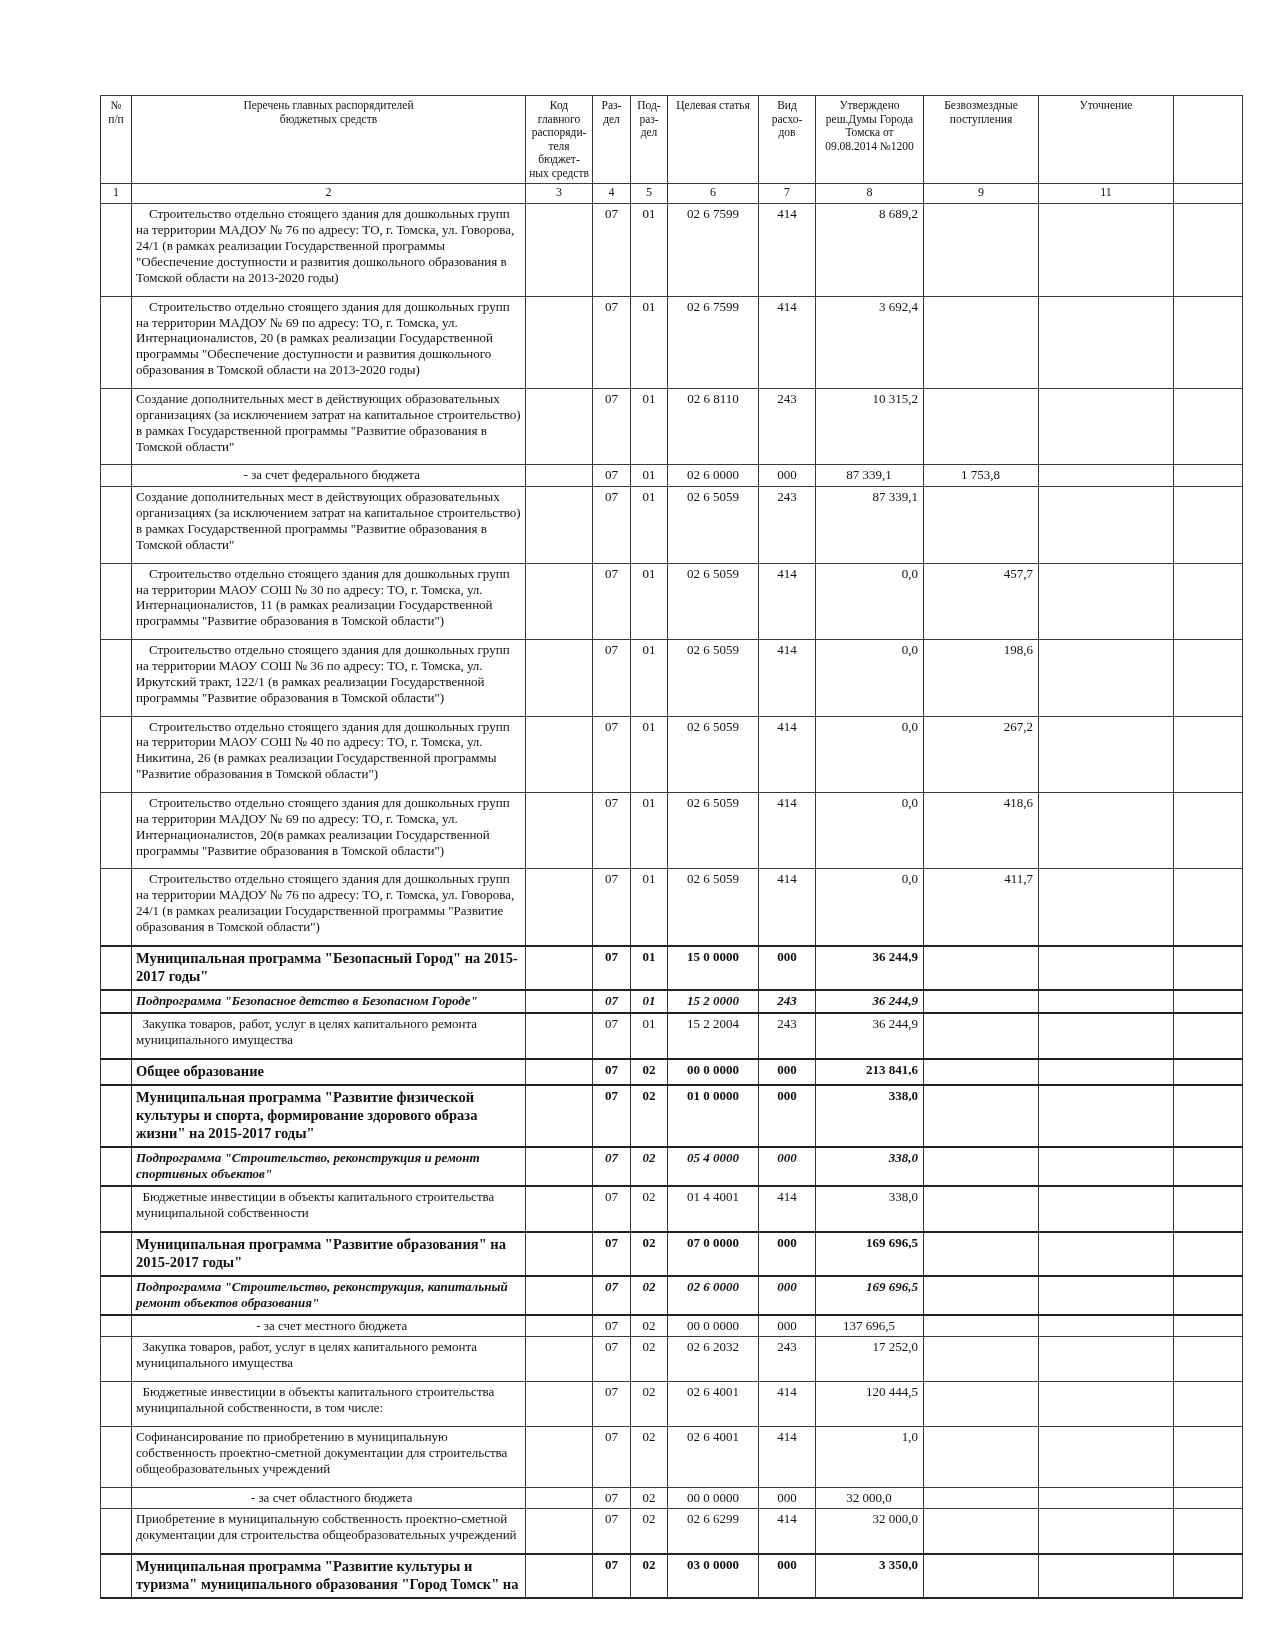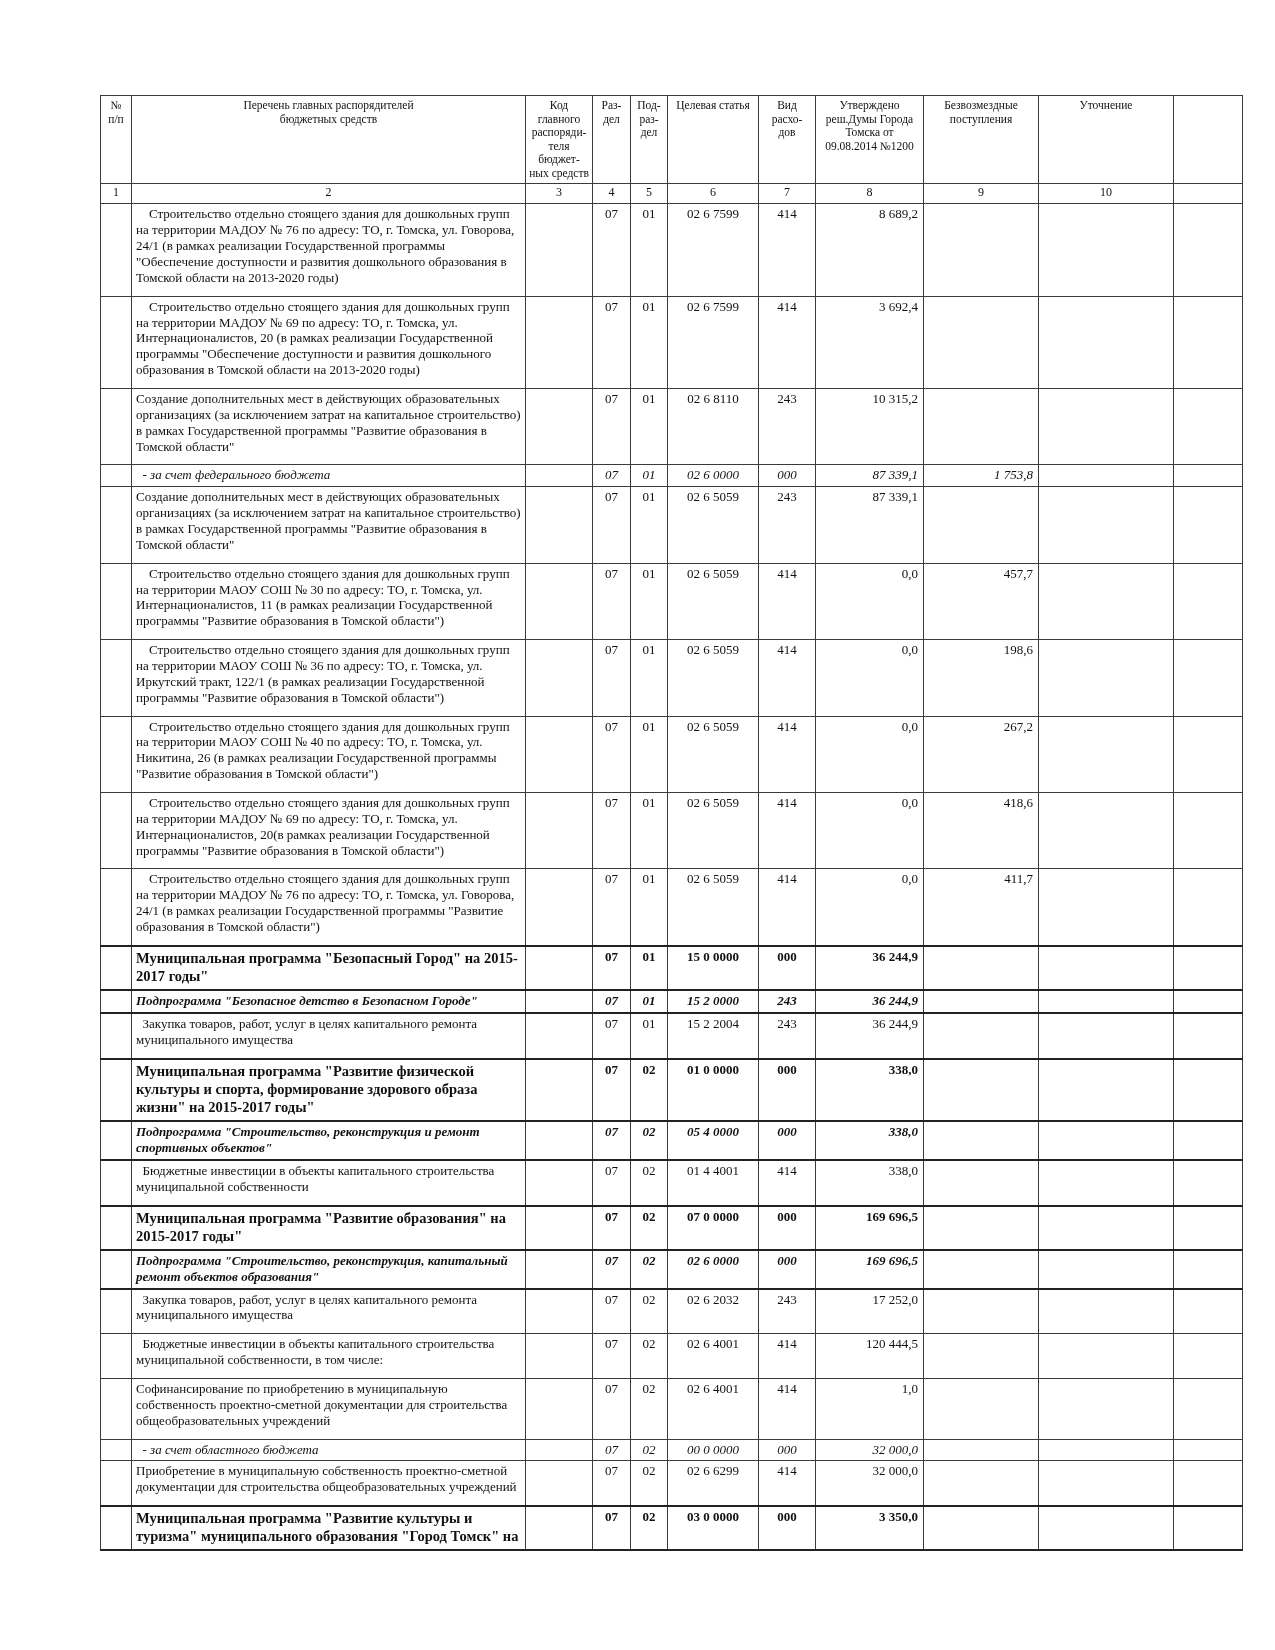--- a/index.html
+++ b/index.html
@@ -28,21 +28,21 @@
   thead tr.titles { height:84px; }
   thead tr.nums td {
     height:20px; text-align:center; font-size:12px;
     padding:1px 2px; white-space:normal;
   }
   tbody td { padding:2px 4px 10px 4px; line-height:1.22; }
   td.c-desc { text-align:left; }
   td.c-rd, td.c-prd, td.c-art, td.c-vid, td.c-num, td.c-code { text-align:center; }
   td.c-s1, td.c-s2, td.c-s3 { text-align:right; padding-right:5px; }
 
-  tr.i td { font-style:italic; padding-bottom:3px; }
+  tr.i td { padding-bottom:3px;text-align:center; }
   tr.b td {
     font-weight:bold;
     border-top:2px solid #222; border-bottom:2px solid #222;
     padding-bottom:4px;
   }
   tr.b td.c-desc { font-size:14.5px; line-height:1.25; }
   tr.bi td {
     font-weight:bold; font-style:italic;
     border-top:2px solid #222; border-bottom:2px solid #222;
     padding-bottom:3px;
@@ -97,21 +97,21 @@
       <tr class="nums">
         <td>1</td>
         <td>2</td>
         <td>3</td>
         <td>4</td>
         <td>5</td>
         <td>6</td>
         <td>7</td>
         <td>8</td>
         <td>9</td>
-        <td>10</td>
+        <td>11</td>
         <td></td>
       </tr>
     </thead>
     <tbody id="tbody">
         <tr class="n">
           <td class="c-num"></td>
           <td class="c-desc">&nbsp;&nbsp;&nbsp;&nbsp;Строительство отдельно стоящего здания для дошкольных групп на территории МАДОУ № 76 по адресу: ТО, г. Томска, ул. Говорова, 24/1 (в рамках реализации Государственной программы "Обеспечение доступности и развития дошкольного образования в Томской области на 2013-2020 годы)</td>
           <td class="c-code"></td>
           <td class="c-rd">07</td>
           <td class="c-prd">01</td>
@@ -273,20 +273,33 @@
           <td class="c-prd">01</td>
           <td class="c-art">15 2 2004</td>
           <td class="c-vid">243</td>
           <td class="c-s1">36 244,9</td>
           <td class="c-s2"></td>
           <td class="c-s3"></td>
           <td class="c-x"></td>
         </tr>
         <tr class="b">
           <td class="c-num"></td>
+          <td class="c-desc">Общее образование</td>
+          <td class="c-code"></td>
+          <td class="c-rd">07</td>
+          <td class="c-prd">02</td>
+          <td class="c-art">00 0 0000</td>
+          <td class="c-vid">000</td>
+          <td class="c-s1">213 841,6</td>
+          <td class="c-s2"></td>
+          <td class="c-s3"></td>
+          <td class="c-x"></td>
+        </tr>
+        <tr class="b">
+          <td class="c-num"></td>
           <td class="c-desc">Муниципальная программа "Развитие физической культуры и спорта, формирование здорового образа жизни" на 2015-2017 годы"</td>
           <td class="c-code"></td>
           <td class="c-rd">07</td>
           <td class="c-prd">02</td>
           <td class="c-art">01 0 0000</td>
           <td class="c-vid">000</td>
           <td class="c-s1">338,0</td>
           <td class="c-s2"></td>
           <td class="c-s3"></td>
           <td class="c-x"></td>
@@ -332,20 +345,33 @@
         </tr>
         <tr class="bi">
           <td class="c-num"></td>
           <td class="c-desc">Подпрограмма "Строительство, реконструкция, капитальный ремонт объектов образования"</td>
           <td class="c-code"></td>
           <td class="c-rd">07</td>
           <td class="c-prd">02</td>
           <td class="c-art">02 6 0000</td>
           <td class="c-vid">000</td>
           <td class="c-s1">169 696,5</td>
+          <td class="c-s2"></td>
+          <td class="c-s3"></td>
+          <td class="c-x"></td>
+        </tr>
+        <tr class="i">
+          <td class="c-num"></td>
+          <td class="c-desc">&nbsp;&nbsp;- за счет местного бюджета</td>
+          <td class="c-code"></td>
+          <td class="c-rd">07</td>
+          <td class="c-prd">02</td>
+          <td class="c-art">00 0 0000</td>
+          <td class="c-vid">000</td>
+          <td class="c-s1">137 696,5</td>
           <td class="c-s2"></td>
           <td class="c-s3"></td>
           <td class="c-x"></td>
         </tr>
         <tr class="n">
           <td class="c-num"></td>
           <td class="c-desc">&nbsp;&nbsp;Закупка товаров, работ, услуг в целях капитального ремонта муниципального имущества</td>
           <td class="c-code"></td>
           <td class="c-rd">07</td>
           <td class="c-prd">02</td>

